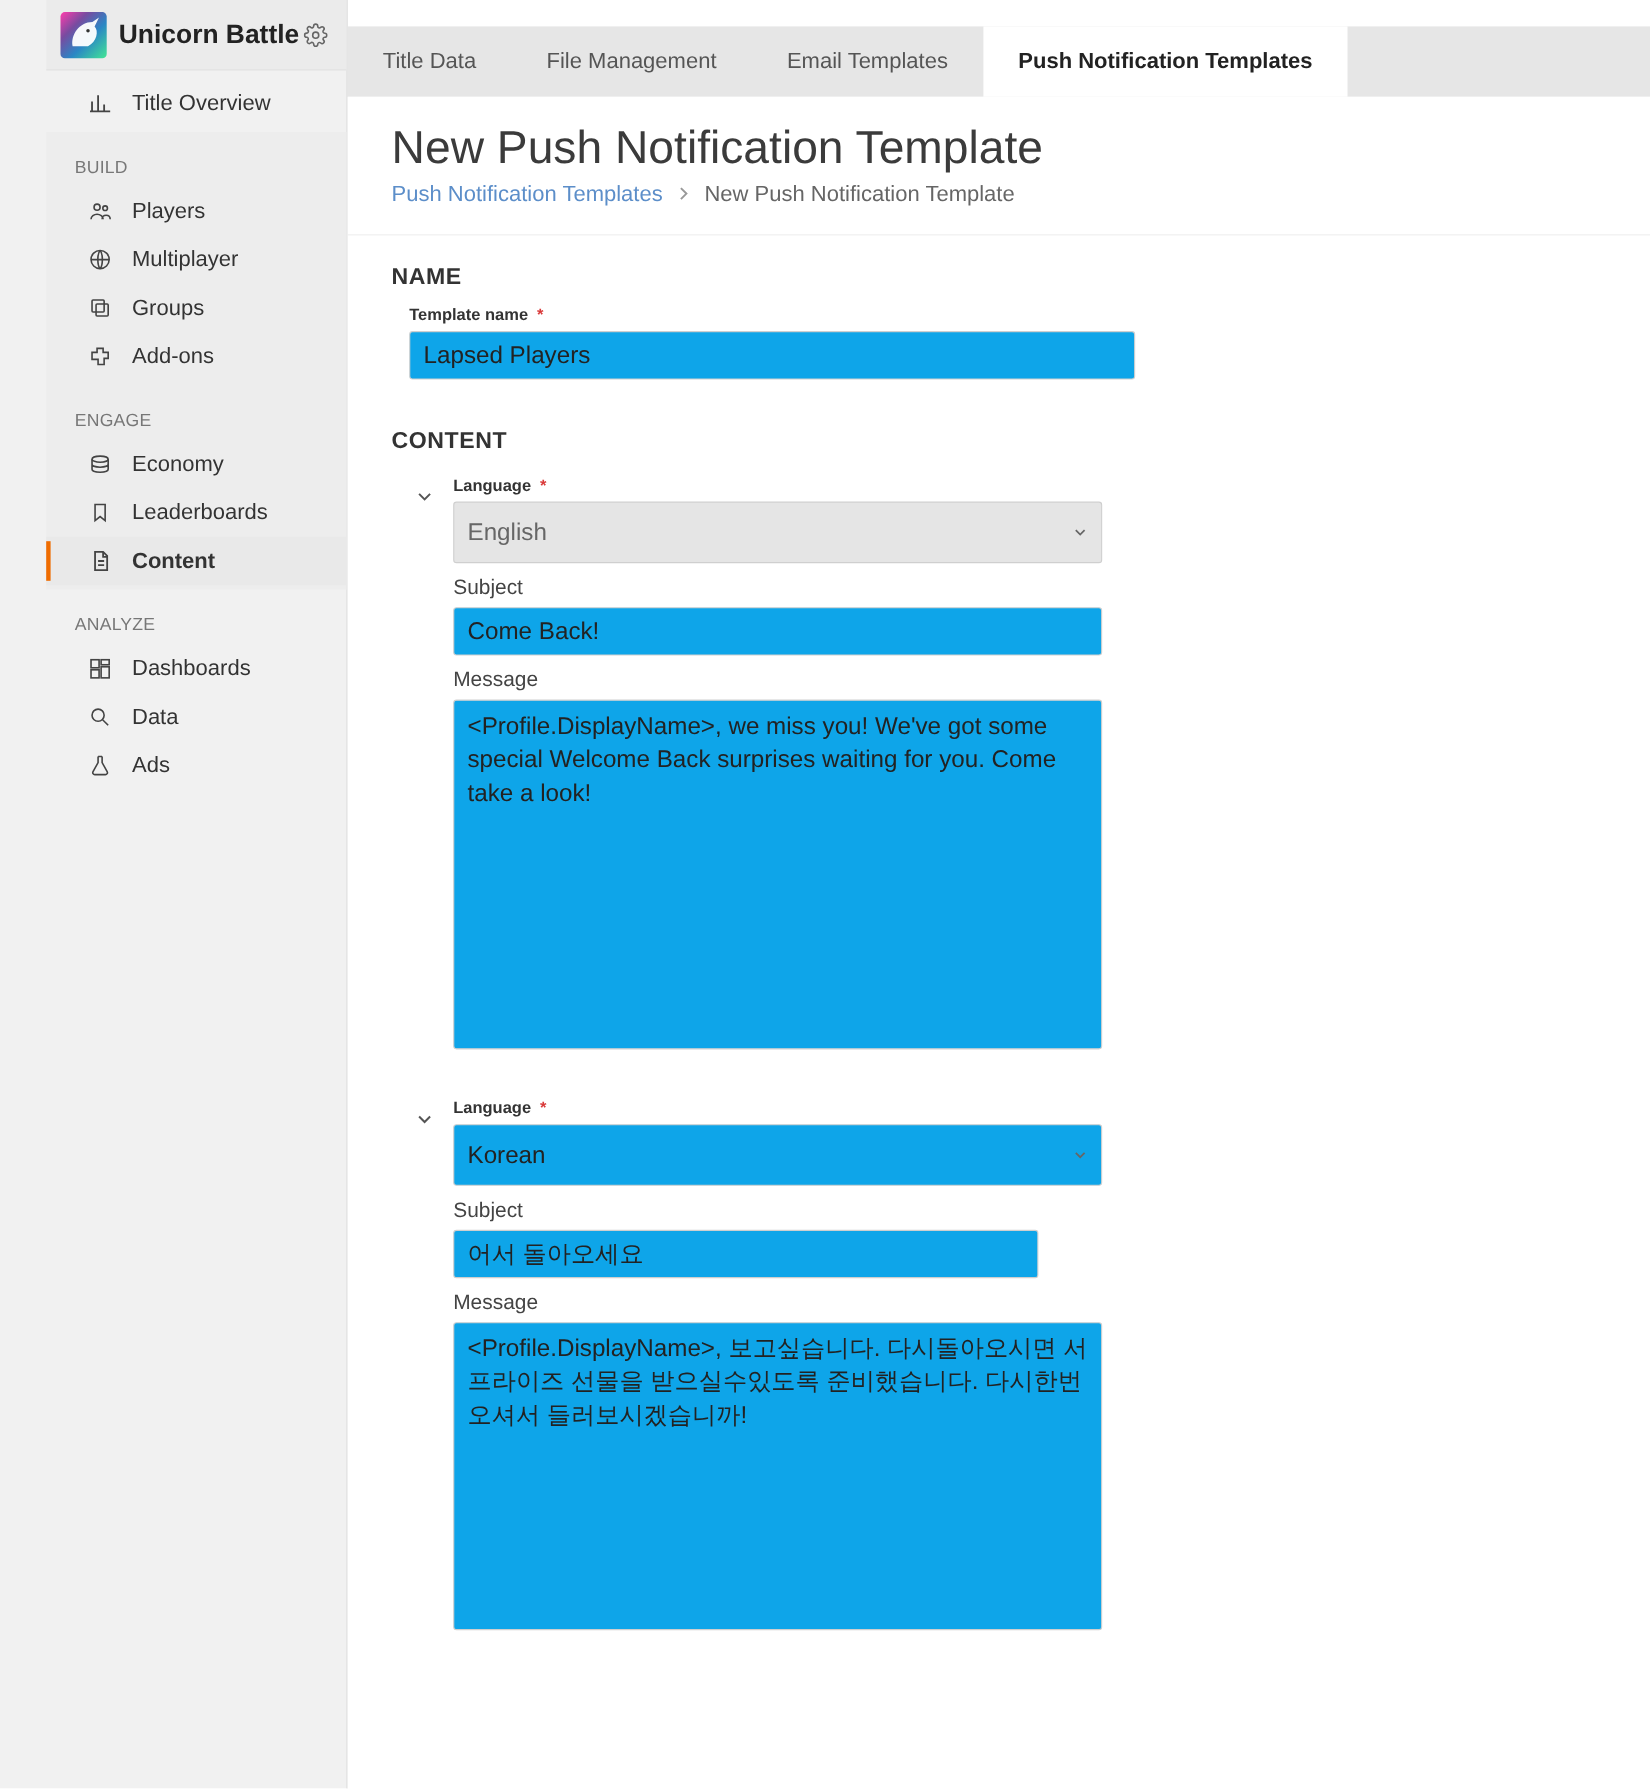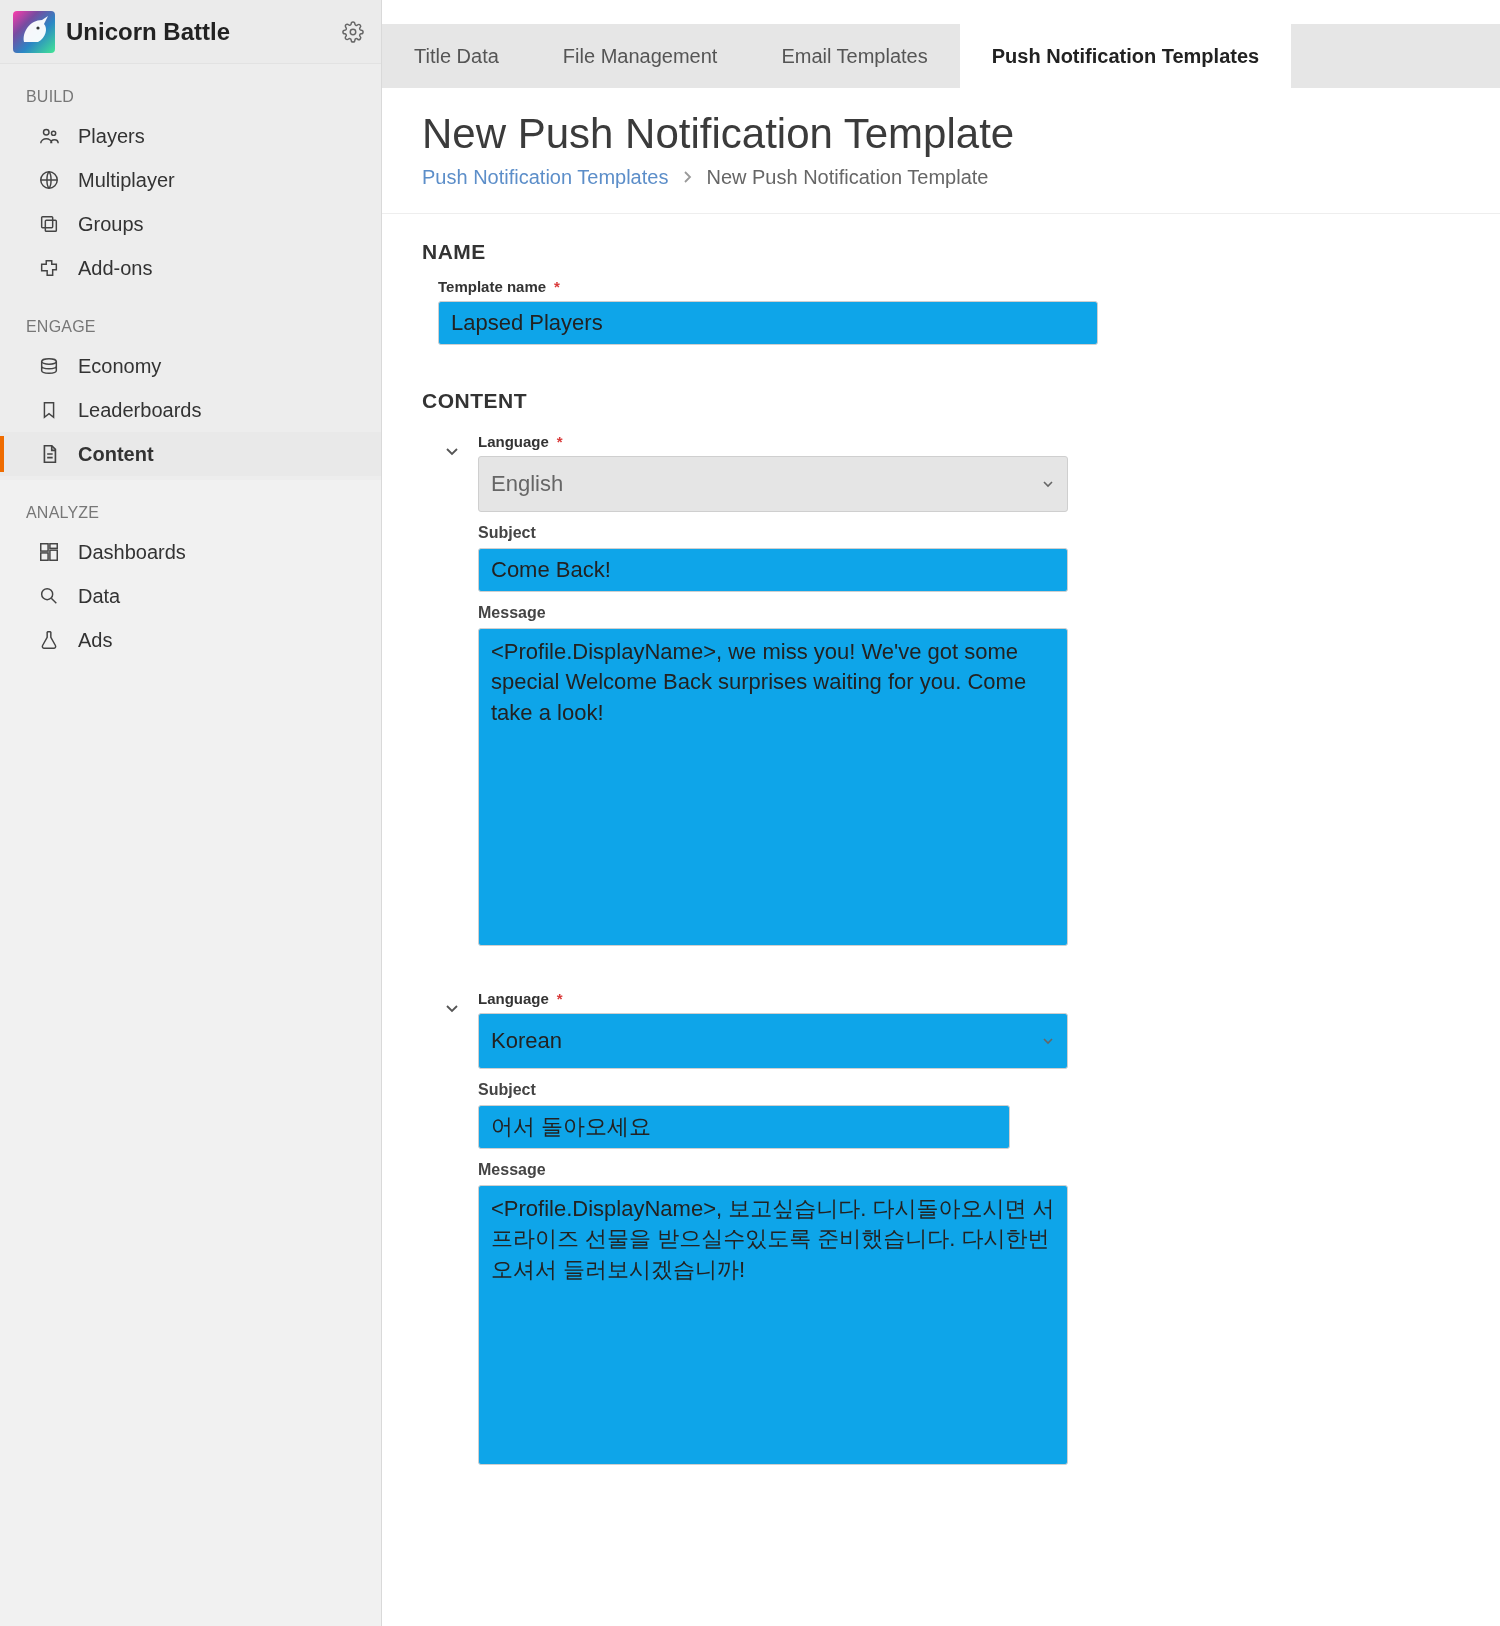--- a/index.html
+++ b/index.html
@@ -18,25 +18,26 @@
   body {
     width: 1500px;
     height: 1626px;
     display: flex;
     background: var(--bg-main);
     overflow: hidden;
   }
 
   
   .sidebar {
-    width: 382px;
+    width: 316px;
     background: var(--bg-sidebar);
     display:flex;
     flex-direction:column;
     border-right: 1px solid var(--border);
+    padding-left: 42px;
   }
   .sidebar-header {
     display:flex;
     align-items:center;
     padding: 10px 14px 10px 12px;
     height: 64px;
     background: #ebebeb;
     border-bottom: 1px solid #e2e2e2;
     position: relative;
   }
@@ -177,22 +178,22 @@
     font-size: 15px;
     font-weight: 600;
     color: #333;
     margin: 4px 0 6px 0;
     display:flex;
     align-items:center;
     gap: 8px;
   }
   .req-star { color: var(--req); }
   .sub-label {
-    font-size: 16px;
-    font-weight: 700;
+    font-size: 19px;
+    font-weight: 400;
     color: #444;
     margin: 12px 0 6px 0;
   }
 
   input[type="text"], .select, textarea {
     width: 660px;
     border: 1px solid #cfcfcf;
     border-radius: 3px;
     font-size: 22px;
     padding: 8px 12px;
@@ -258,20 +259,30 @@
     </div>
     <div class="app-title">Unicorn Battle</div>
     <div class="gear-btn">
       <svg viewBox="0 0 24 24" fill="none" stroke="currentColor" stroke-width="1.6">
         <circle cx="12" cy="12" r="3"></circle>
         <path d="M19.4 15a1.7 1.7 0 0 0 .34 1.87l.06.06a2 2 0 1 1-2.83 2.83l-.06-.06a1.7 1.7 0 0 0-1.87-.34 1.7 1.7 0 0 0-1 1.56V21a2 2 0 1 1-4 0v-.09a1.7 1.7 0 0 0-1.11-1.56 1.7 1.7 0 0 0-1.87.34l-.06.06a2 2 0 1 1-2.83-2.83l.06-.06a1.7 1.7 0 0 0 .34-1.87 1.7 1.7 0 0 0-1.56-1H3a2 2 0 1 1 0-4h.09a1.7 1.7 0 0 0 1.56-1.11 1.7 1.7 0 0 0-.34-1.87l-.06-.06a2 2 0 1 1 2.83-2.83l.06.06a1.7 1.7 0 0 0 1.87.34H9a1.7 1.7 0 0 0 1-1.56V3a2 2 0 1 1 4 0v.09a1.7 1.7 0 0 0 1 1.56 1.7 1.7 0 0 0 1.87-.34l.06-.06a2 2 0 1 1 2.83 2.83l-.06.06a1.7 1.7 0 0 0-.34 1.87V9a1.7 1.7 0 0 0 1.56 1H21a2 2 0 1 1 0 4h-.09a1.7 1.7 0 0 0-1.51 1z"></path>
       </svg>
     </div>
   </div>
 
+  <div class="side-section">
+    <div class="side-item">
+      <span class="icon">
+        <svg viewBox="0 0 24 24" fill="none" stroke="currentColor" stroke-width="1.8">
+            <path d="M4 20V10M10 20V4M16 20v-7M22 20H2"></path>
+          </svg>
+      </span>
+      <span>Title Overview</span>
+    </div>
+  </div>
 
   <div class="side-section sub">
     <div class="side-section-title">BUILD</div>
     <div class="side-item">
       <span class="icon">
           <svg viewBox="0 0 24 24" fill="none" stroke="currentColor" stroke-width="1.6">
             <circle cx="9" cy="8" r="3"></circle>
             <circle cx="17" cy="9" r="2.3"></circle>
             <path d="M3 20c0-3 3-5 6-5s6 2 6 5M14 20c0-2.4 1.8-4 4-4s4 1.6 4 4"></path>
           </svg>

